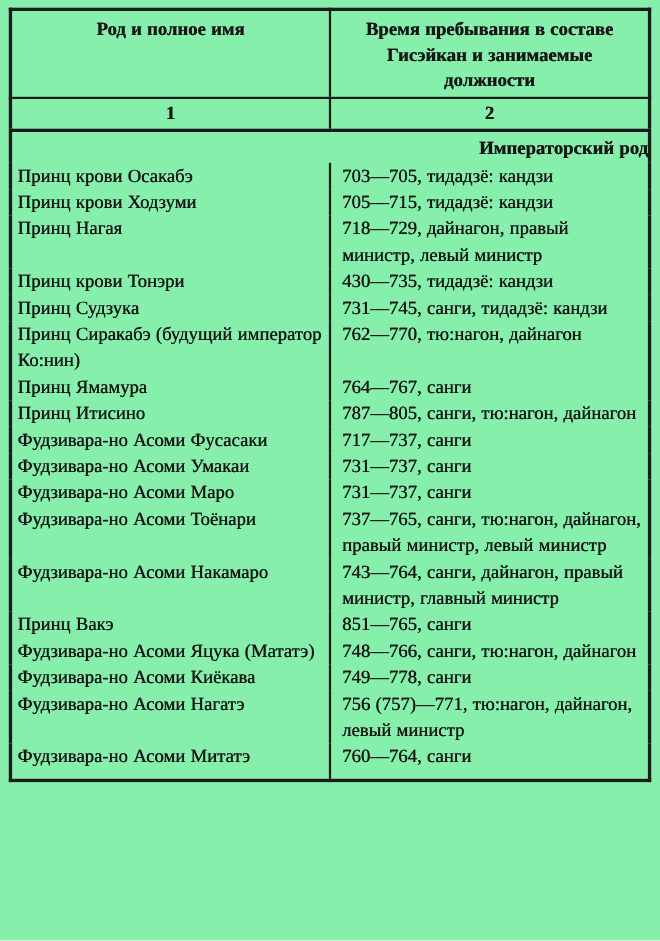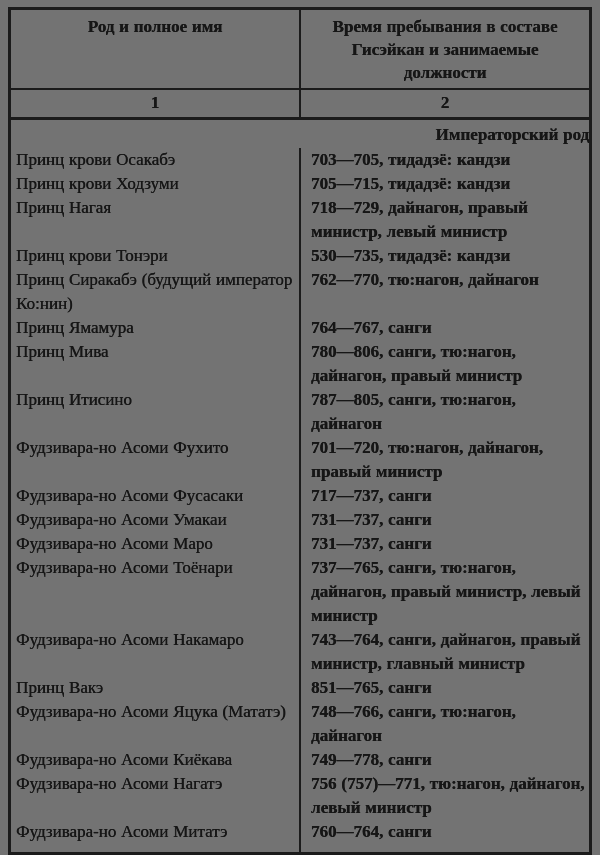--- a/index.html
+++ b/index.html
@@ -4,21 +4,21 @@
 <style>
   html, body {
     margin: 0;
     padding: 0;
     background: #ffffff;
   }
   .page {
     position: relative;
     width: 600px;
     height: 855px;
-    background: #737373;
+    background: #86efac;
     overflow: hidden;
     font-family: "Liberation Serif", "DejaVu Serif", serif;
     color: #161616;
   }
   table.scan-table {
     position: absolute;
     left: 8px;
     top: 7px;
     width: 584px;
     border-collapse: collapse;
@@ -54,21 +54,20 @@
     line-height: 25px;
     padding: 2px 0 1px 0;
   }
   td.name-cell {
     line-height: 24px;
     padding: 0 2px 0 5px;
   }
   td.tenure-cell {
     line-height: 24px;
     padding: 0 2px 0 10px;
-    font-weight: bold;
   }
   tbody tr.data-row:last-child td { padding-bottom: 8px; }
 </style>
 </head>
 <body>
 
 <div class="page">
   <table class="scan-table">
     <colgroup>
       <col class="c1">
@@ -95,41 +94,37 @@
         <tr class="data-row">
           <td class="name-cell">Принц крови Ходзуми</td>
           <td class="tenure-cell vline">705—715, тидадзё: кандзи</td>
         </tr>
         <tr class="data-row">
           <td class="name-cell">Принц Нагая</td>
           <td class="tenure-cell vline">718—729, дайнагон, правый министр, левый министр</td>
         </tr>
         <tr class="data-row">
           <td class="name-cell">Принц крови Тонэри</td>
-          <td class="tenure-cell vline">530—735, тидадзё: кандзи</td>
+          <td class="tenure-cell vline">430—735, тидадзё: кандзи</td>
+        </tr>
+        <tr class="data-row">
+          <td class="name-cell">Принц Судзука</td>
+          <td class="tenure-cell vline">731—745, санги, тидадзё: кандзи</td>
         </tr>
         <tr class="data-row">
           <td class="name-cell">Принц Сиракабэ (будущий император Ко:нин)</td>
           <td class="tenure-cell vline">762—770, тю:нагон, дайнагон</td>
         </tr>
         <tr class="data-row">
           <td class="name-cell">Принц Ямамура</td>
           <td class="tenure-cell vline">764—767, санги</td>
         </tr>
         <tr class="data-row">
-          <td class="name-cell">Принц Мива</td>
-          <td class="tenure-cell vline">780—806, санги, тю:нагон, дайнагон, правый министр</td>
-        </tr>
-        <tr class="data-row">
           <td class="name-cell">Принц Итисино</td>
           <td class="tenure-cell vline">787—805, санги, тю:нагон, дайнагон</td>
-        </tr>
-        <tr class="data-row">
-          <td class="name-cell">Фудзивара-но Асоми Фухито</td>
-          <td class="tenure-cell vline">701—720, тю:нагон, дайнагон, правый министр</td>
         </tr>
         <tr class="data-row">
           <td class="name-cell">Фудзивара-но Асоми Фусасаки</td>
           <td class="tenure-cell vline">717—737, санги</td>
         </tr>
         <tr class="data-row">
           <td class="name-cell">Фудзивара-но Асоми Умакаи</td>
           <td class="tenure-cell vline">731—737, санги</td>
         </tr>
         <tr class="data-row">

